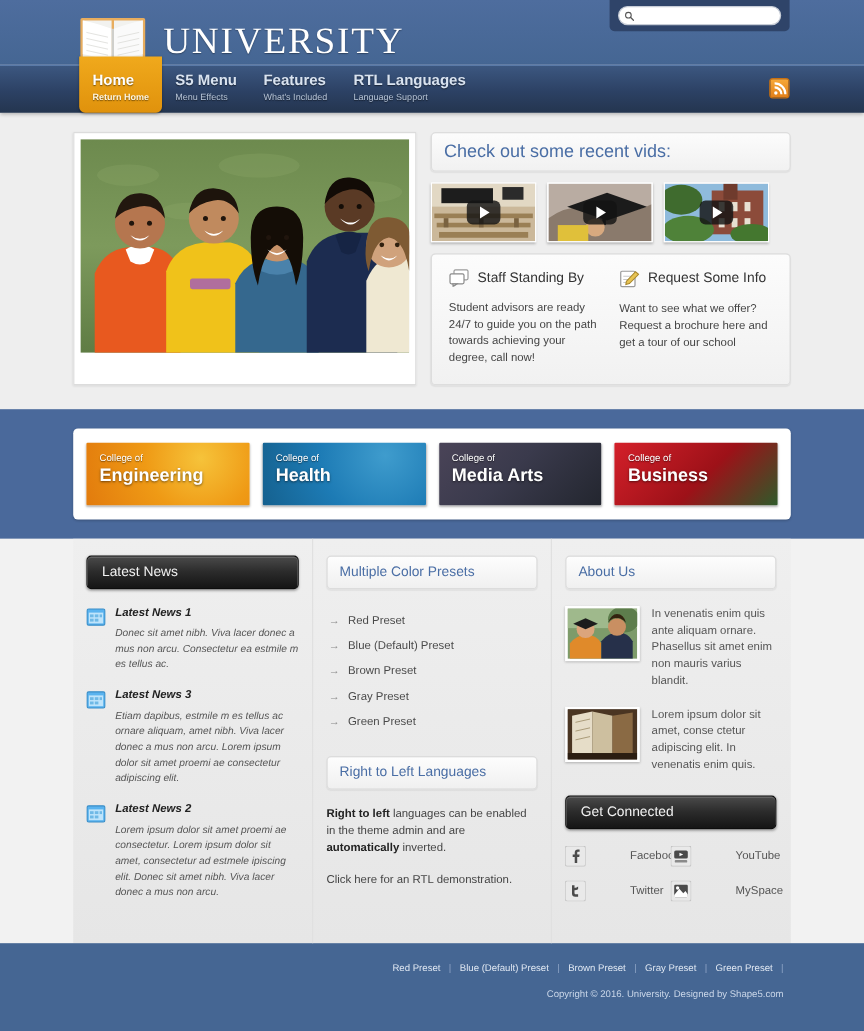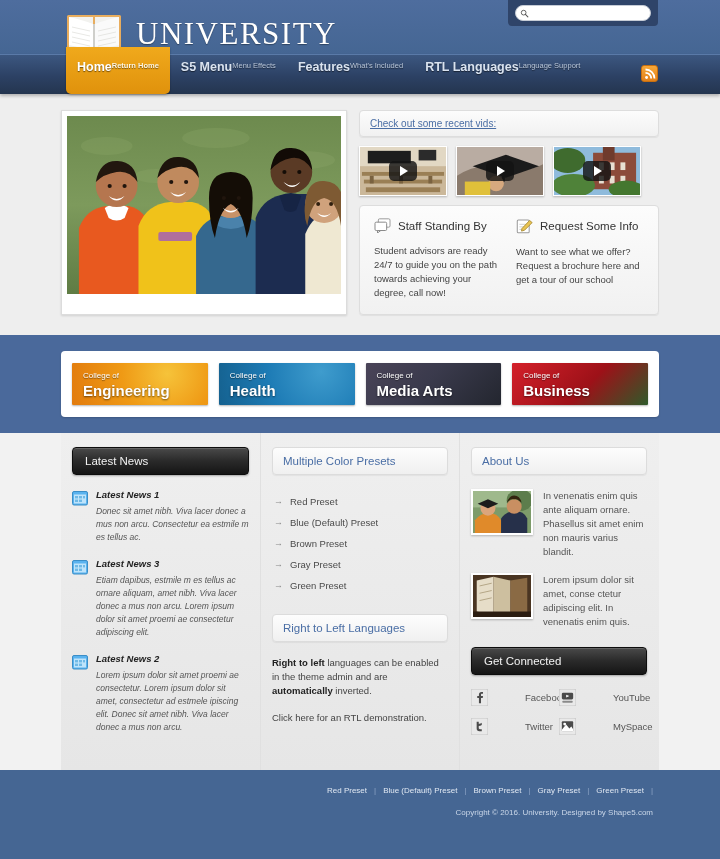--- a/index.html
+++ b/index.html
@@ -48,21 +48,21 @@
   
   .navbar {
     position:relative; height:40px;
     background:linear-gradient(to bottom,#3c5780 0%,#2c4164 55%,#24354f 100%);
     border-top:1px solid #5a7aa8;
     box-shadow:0 2px 3px rgba(0,0,0,.25);
   }
   .navitems { display:flex; align-items:stretch; height:100%; padding-left:66px; }
   .navitem {
     padding:5px 11px 0 11px; color:#d9e3f0; cursor:pointer;
-    display:flex; flex-direction:row; justify-content:flex-start;
+    display:flex; flex-direction:column; justify-content:flex-start;
   }
   .navitem .nl { font-size:12.5px; font-weight:bold; line-height:15px; text-shadow:0 1px 1px rgba(0,0,0,.5); }
   .navitem .nd { font-size:7.5px; line-height:11px; color:#b7c5d8; text-shadow:0 1px 1px rgba(0,0,0,.5); }
   .navitem.active {
     background:linear-gradient(to bottom,#f0a91c 0%,#e0920c 100%);
     border-radius:0 0 5px 5px; color:#fff; margin-top:-8px; padding-top:13px;
     box-shadow:0 1px 2px rgba(0,0,0,.35);
   }
   .navitem.active .nl { color:#fff; }
   .navitem.active .nd { color:#fff7e2; font-weight:bold; }
@@ -83,21 +83,21 @@
   }
   .photo { width:100%; height:178px; display:block; }
 
   .rightcol { flex:1; display:flex; flex-direction:column; gap:9px; }
   .panel {
     background:linear-gradient(to bottom,#fcfcfc,#f1f1f1);
     border:1px solid #dddddd; border-radius:4px;
     box-shadow:0 1px 1px rgba(0,0,0,.06);
   }
   .panel-title {
-    padding:7px 10px; font-size:10px; color:#4a6ea5;text-decoration:underline;
+    padding:7px 10px; font-size:15px; color:#4a6ea5;
   }
   .vids { display:flex; gap:9px; }
   .vidthumb {
     width:88px; height:50px; position:relative; border:1px solid #fff;
     box-shadow:0 1px 2px rgba(0,0,0,.25); overflow:hidden; cursor:pointer;
   }
   .vidthumb svg.bg { position:absolute; inset:0; width:100%; height:100%; }
   .playbtn {
     position:absolute; left:50%; top:50%; transform:translate(-50%,-50%);
     width:28px; height:20px; background:rgba(20,20,20,.82); border-radius:5px;
@@ -115,21 +115,21 @@
   .infotext { font-size:9.5px; line-height:14px; color:#444; }
 
   
   .blueband { background:#4a699b; padding:16px 0; }
   .collegewrap {
     width:598px; margin:0 auto; background:#fff; border-radius:4px;
     padding:12px 11px; display:flex; gap:11px; justify-content:space-between;
     box-shadow:0 1px 2px rgba(0,0,0,.18);
   }
   .college {
-    flex:1; height:42px; border-radius:1px; padding:7px 9px 0 11px;
+    flex:1; height:52px; border-radius:1px; padding:7px 9px 0 11px;
     color:#fff; cursor:pointer; position:relative; overflow:hidden;
     box-shadow:0 1px 2px rgba(0,0,0,.3);
   }
   .college .c1 { font-size:8px; line-height:11px; text-shadow:0 1px 1px rgba(0,0,0,.5); position:relative; }
   .college .c2 { font-size:15px; font-weight:bold; line-height:19px; text-shadow:0 1px 2px rgba(0,0,0,.55); position:relative; }
 
   
   .cols { background:#f2f2f2; }
   .colsinner {
     width:598px; margin:0 auto; display:flex; gap:0;

